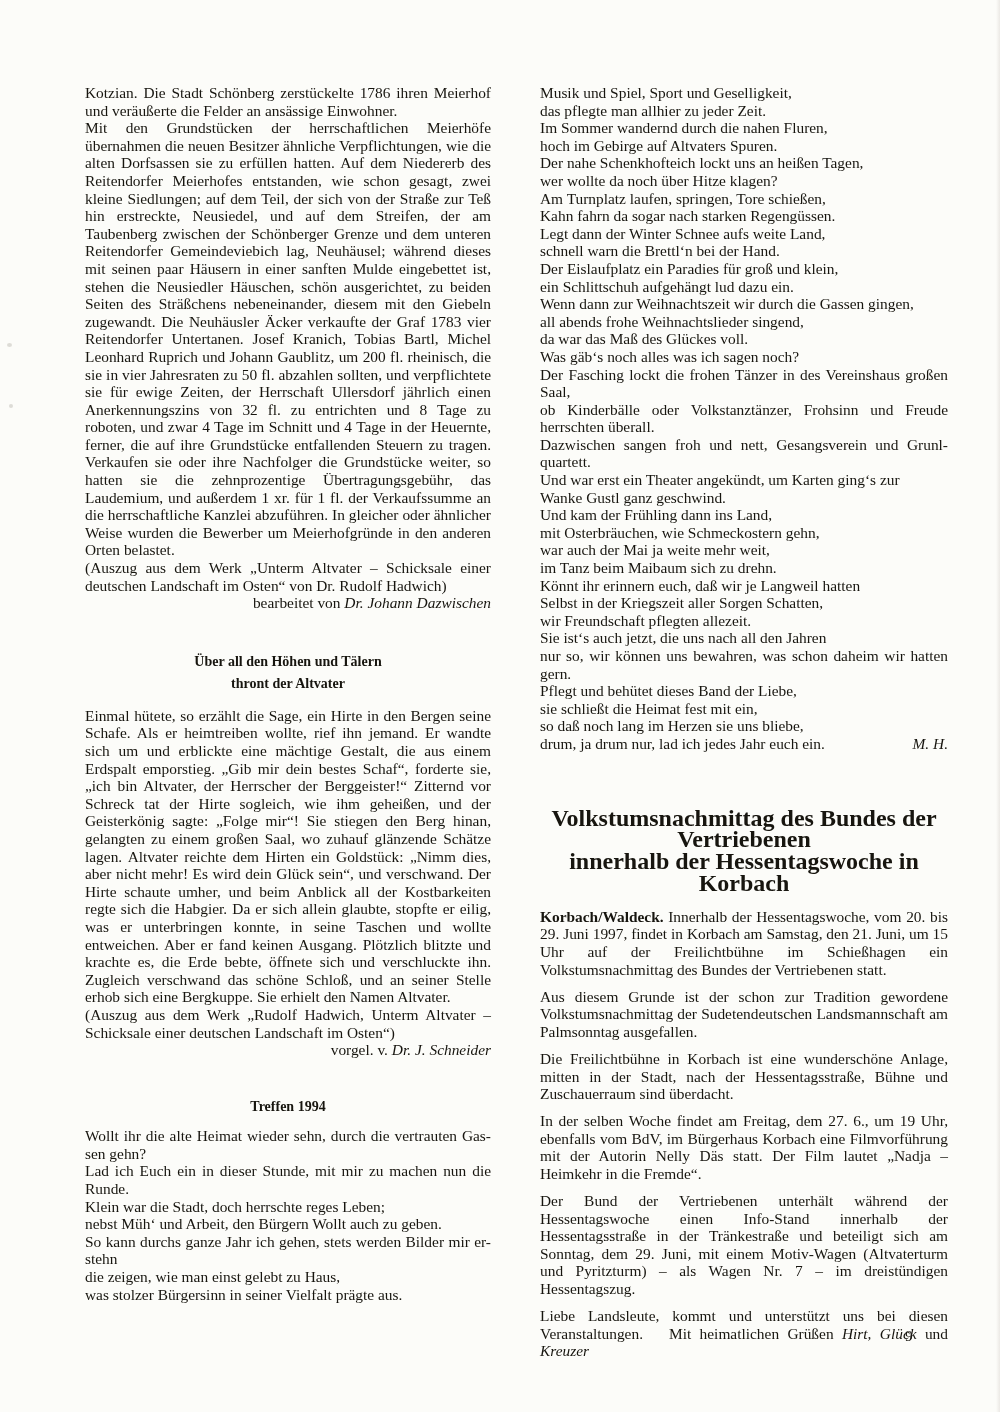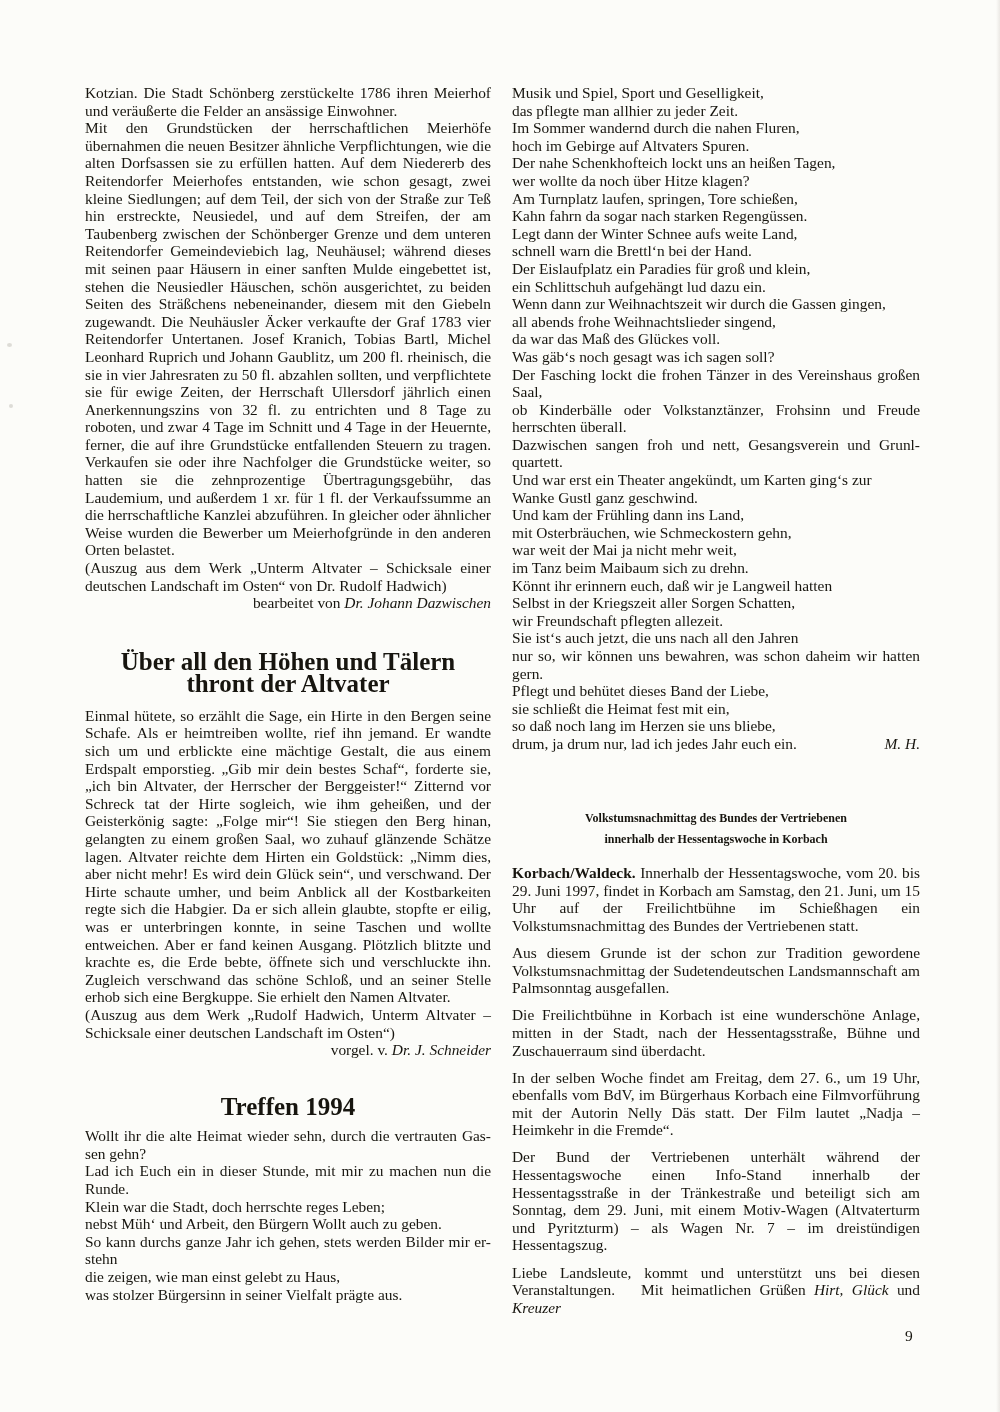--- a/index.html
+++ b/index.html
@@ -8,52 +8,52 @@
     background: #fcfcf9;
     color: #17150f;
     font-family: "Liberation Serif", "DejaVu Serif", serif;
     font-size: 15.4px;
     line-height: 17.6px;
     -webkit-font-smoothing: antialiased;
   }
   .page { position: relative; width: 1000px; height: 1412px; overflow: hidden; }
   .col { position: absolute; top: 84px; }
   .col-left  { left: 85px;  width: 406px; }
-  .col-right { left: 512px; width: 408px; }
+  .col-right { left: 540px; width: 408px; }
 
   .para {
     text-align: justify;
     hyphens: auto;
     -webkit-hyphens: auto;
     margin: 0;
   }
   .credit { text-align: justify; hyphens: auto; }
   .byline { text-align: right; }
   .byline i { font-style: italic; }
 
   .article-heading {
     font-weight: bold;
     text-align: center;
-    font-size: 25px;
+    font-size: 14px;
     line-height: 22.5px;
     margin: 0;
   }
   .heading-gap-1 { margin-top: 39px; margin-bottom: 11px; }
   .heading-gap-2 { margin-top: 37px; margin-bottom: 9px; }
 
   .pline { text-align: left; white-space: normal; }
   .pline.stretch { text-align: justify; text-align-last: justify; }
 
   .poem-final { display: flex; }
   .poem-final .author { margin-left: auto; font-style: italic; }
 
   .r-heading {
     font-weight: bold;
     text-align: center;
-    font-size: 12px;
+    font-size: 24px;
     line-height: 21.8px;
     margin: 55px 0 13px 0;
   }
   .r-para { text-align: justify; hyphens: auto; margin: 0 0 9.5px 0; }
   .lead-in { font-weight: bold; }
   .closing { text-align: justify; text-align-last: justify; hyphens: auto; margin: 0; }
   .closing .names { font-style: italic; }
   .closing .gap { display: inline-block; width: 26px; }
 
   .page-number {
@@ -140,32 +140,32 @@
           <div class="pline">wer wollte da noch über Hitze klagen?</div>
           <div class="pline">Am Turnplatz laufen, springen, Tore schießen,</div>
           <div class="pline">Kahn fahrn da sogar nach starken Regengüssen.</div>
           <div class="pline">Legt dann der Winter Schnee aufs weite Land,</div>
           <div class="pline">schnell warn die Brettl‘n bei der Hand.</div>
           <div class="pline">Der Eislaufplatz ein Paradies für groß und klein,</div>
           <div class="pline">ein Schlittschuh aufgehängt lud dazu ein.</div>
           <div class="pline">Wenn dann zur Weihnachtszeit wir durch die Gassen gingen,</div>
           <div class="pline">all abends frohe Weihnachtslieder singend,</div>
           <div class="pline">da war das Maß des Glückes voll.</div>
-          <div class="pline">Was gäb‘s noch gesagt was ich sagen soll?</div>
+          <div class="pline">Was gäb‘s noch alles was ich sagen noch?</div>
           <div class="pline stretch">Der Fasching lockt die frohen Tänzer in des Vereinshaus großen</div>
           <div class="pline">Saal,</div>
           <div class="pline stretch">ob Kinderbälle oder Volkstanztänzer, Frohsinn und Freude</div>
           <div class="pline">herrschten überall.</div>
           <div class="pline stretch">Dazwischen sangen froh und nett, Gesangsverein und Grunl-</div>
           <div class="pline">quartett.</div>
           <div class="pline">Und war erst ein Theater angekündt, um Karten ging‘s zur</div>
           <div class="pline">Wanke Gustl ganz geschwind.</div>
           <div class="pline">Und kam der Frühling dann ins Land,</div>
           <div class="pline">mit Osterbräuchen, wie Schmeckostern gehn,</div>
-          <div class="pline">war weit der Mai ja nicht mehr weit,</div>
+          <div class="pline">war auch der Mai ja weite mehr weit,</div>
           <div class="pline">im Tanz beim Maibaum sich zu drehn.</div>
           <div class="pline">Könnt ihr erinnern euch, daß wir je Langweil hatten</div>
           <div class="pline">Selbst in der Kriegszeit aller Sorgen Schatten,</div>
           <div class="pline">wir Freundschaft pflegten allezeit.</div>
           <div class="pline">Sie ist‘s auch jetzt, die uns nach all den Jahren</div>
           <div class="pline stretch">nur so, wir können uns bewahren, was schon daheim wir hatten</div>
           <div class="pline">gern.</div>
           <div class="pline">Pflegt und behütet dieses Band der Liebe,</div>
           <div class="pline">sie schließt die Heimat fest mit ein,</div>
           <div class="pline">so daß noch lang im Herzen sie uns bliebe,</div>

